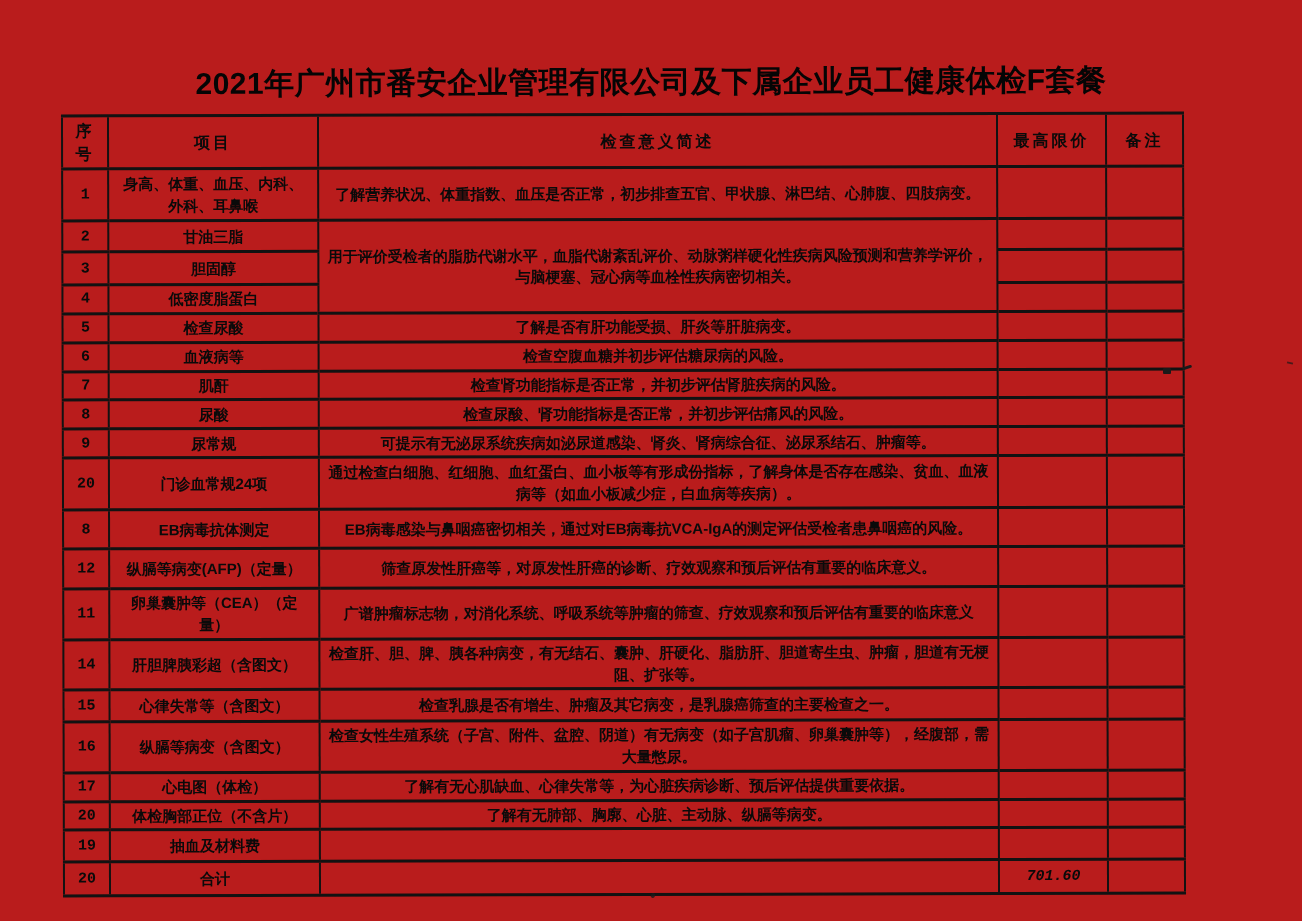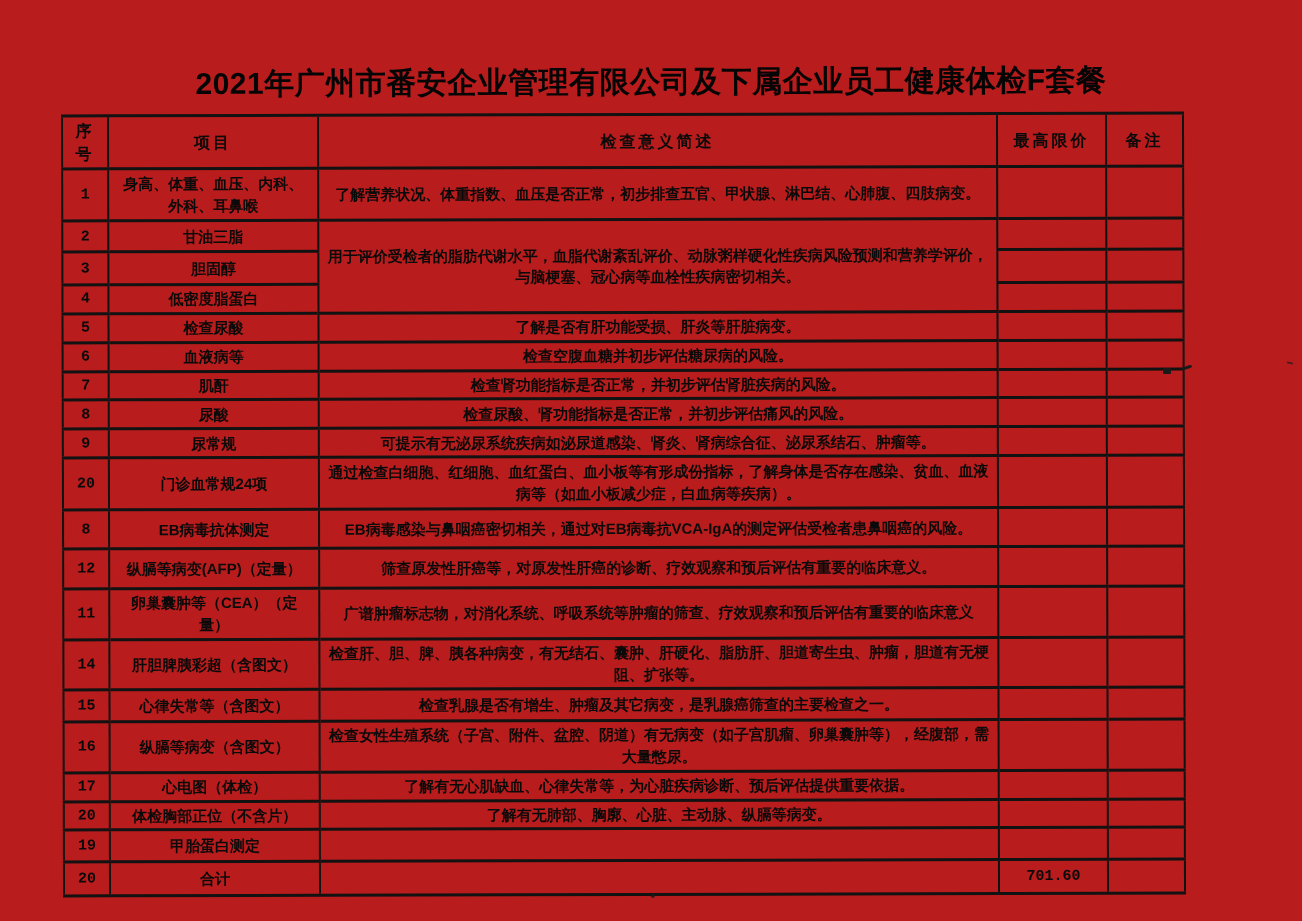--- a/index.html
+++ b/index.html
@@ -47,21 +47,21 @@
     vertical-align: middle;
     font-weight: 700;
     color: #0a0a0a;
     padding: 2px 7px;
     line-height: 1.45;
     overflow: hidden;
   }
   table.checkup th { font-size: 16px; letter-spacing: 3px; }
   table.checkup td { font-size: 15px; }
   td.no-cell { font-size: 15px; letter-spacing: 0; font-family: "Liberation Mono", monospace; font-weight: 700; }
-  td.price-cell { font-family: "Liberation Mono", monospace; font-weight: 700; }
+  td.price-cell { font-family: "Liberation Mono", monospace; font-weight: 700; font-style: italic; }
   
   tr.rh-hd { height: 32px; }
   tr.rh-1  { height: 52px; }
   tr.rh-2  { height: 31px; }
   tr.rh-3  { height: 33px; }
   tr.rh-4  { height: 26px; }
   tr.rh-5  { height: 28px; }
   tr.rh-6  { height: 28px; }
   tr.rh-7  { height: 28px; }
   tr.rh-8  { height: 29px; }
@@ -228,21 +228,21 @@
       </tr>
       <tr class="rh-18">
         <td class="no-cell">20</td>
         <td>体检胸部正位（不含片）</td>
         <td>了解有无肺部、胸廓、心脏、主动脉、纵膈等病变。</td>
         <td class="price-cell"></td>
         <td></td>
       </tr>
       <tr class="rh-19">
         <td class="no-cell">19</td>
-        <td>甲胎蛋白测定</td>
+        <td>抽血及材料费</td>
         <td></td>
         <td class="price-cell"></td>
         <td></td>
       </tr>
       <tr class="rh-20">
         <td class="no-cell">20</td>
         <td>合计</td>
         <td></td>
         <td class="price-cell">701.60</td>
         <td></td>

